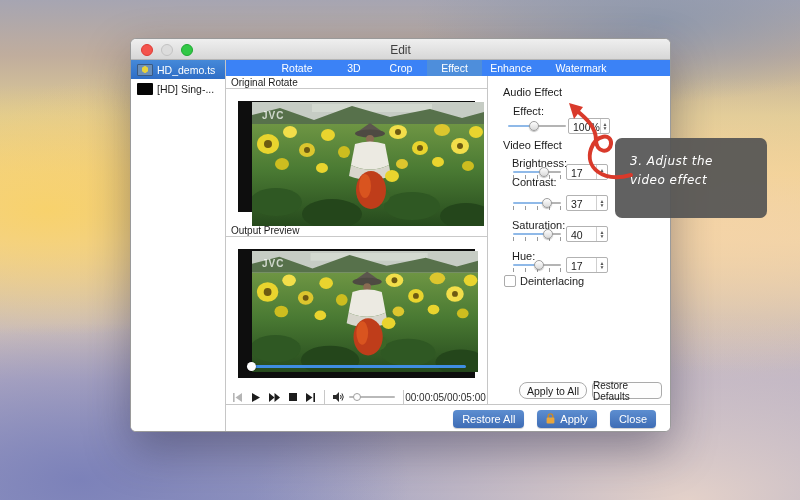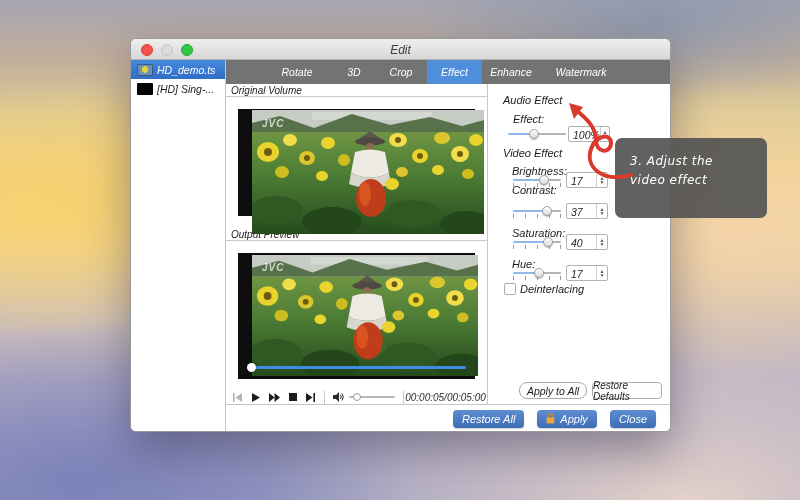--- a/index.html
+++ b/index.html
@@ -15,21 +15,21 @@
       radial-gradient(60% 38% at 90% 45%, rgba(245,212,168,.85), rgba(245,212,168,0) 78%),
       radial-gradient(55% 42% at 10% 96%, rgba(120,126,184,.9), rgba(120,126,184,0) 75%),
       radial-gradient(70% 48% at 86% 100%, rgba(236,215,202,.9), rgba(236,215,202,0) 78%),
       linear-gradient(180deg,#a6a5b2 0%,#c0ad9d 11%,#decb95 23%,#f0d18d 35%,#eed2a6 48%,#d2c2b6 62%,#b5adc3 76%,#9a9dc3 100%);
   }
 
   
   .window {
     position:absolute; left:130px; top:38px; width:541px; height:394px;
     background:#fff; border:1px solid #9a9a9a; border-radius:6px;
-    box-shadow:0 18px 45px rgba(30,30,60,.4); z-index:2; overflow:hidden;font-style:italic;
+    box-shadow:0 18px 45px rgba(30,30,60,.4); z-index:2; overflow:hidden;
   }
   .titlebar {
     position:relative; height:21px; border-bottom:1px solid #b4b4b4; border-radius:5px 5px 0 0;
     background:linear-gradient(#efefef,#d7d7d7);
   }
   .titlebar .title { position:absolute; left:0; right:0; top:4px; text-align:center; font-size:12px; color:#3f3f3f; }
   .traffic { position:absolute; top:5px; left:10px; display:flex; gap:8px; }
   .traffic span { width:12px; height:12px; border-radius:50%; display:block; }
   .t-red   { background:#f4544d; border:1px solid #dd3b34; }
   .t-gray  { background:#dcdcdc; border:1px solid #c2c2c2; }
@@ -42,21 +42,21 @@
   .side-item { display:flex; align-items:center; gap:4px; height:19px; padding-left:6px; font-size:10.5px; color:#1d1d1d; cursor:default; }
   .side-item.selected { background:linear-gradient(#4589d9,#2f6ec6); color:#fff; }
   .thumb { width:16px; height:12px; flex:0 0 auto; border-radius:1px; }
   .thumb.sun { background:radial-gradient(circle at 50% 45%, #e8d23a 0 3px, #6b8fb9 3.5px); border:1px solid #3b5a82; }
   .thumb.black { background:#050505; }
   .side-item .lbl { white-space:nowrap; overflow:hidden; }
 
   
   .content { flex:1; display:flex; flex-direction:column; }
 
-  .tabbar { height:24px; background:#737373; display:flex; align-items:stretch; padding-left:35px;text-align:right; }
+  .tabbar { height:16px; background:#3b82f6; display:flex; align-items:stretch; padding-left:35px;text-align:right; }
   .tab { color:#fff; font-size:10.5px; display:flex; align-items:center; justify-content:center; cursor:pointer; }
   .tab.active { background:#4e8edb; }
 
   .main { flex:1; display:flex; min-height:0; }
 
   
   .preview-col { width:262px; border-right:1px solid #c6c6c6; display:flex; flex-direction:column; }
   .plabel { height:14px; font-size:10px; color:#1c1c1c; padding:1px 0 0 5px; border-bottom:1px solid #c9c9c9; background:#fff; }
   .vbox { position:relative; background:#0e0e0e; margin:12px; }
   .vbox.v1 { height:128px; }
@@ -202,21 +202,21 @@
           <div class="tab" style="width:42px">3D</div>
           <div class="tab" style="width:52px">Crop</div>
           <div class="tab active" style="width:55px">Effect</div>
           <div class="tab" style="width:58px">Enhance</div>
           <div class="tab" style="width:82px">Watermark</div>
         </div>
 
         <div class="main">
 
           <div class="preview-col">
-            <div class="plabel">Original Volume</div>
+            <div class="plabel">Original Rotate</div>
             <div class="vbox v1">
               <svg class="scene" viewBox="0 0 232 124" preserveAspectRatio="none">
                   <use href="#vidscene"></use>
                 </svg>
               <span class="jvc">JVC</span>
             </div>
             <div class="plabel">Output Preview</div>
             <div class="vbox v2">
               <svg class="scene" viewBox="0 0 232 124" preserveAspectRatio="none">
                   <use href="#vidscene"></use>

